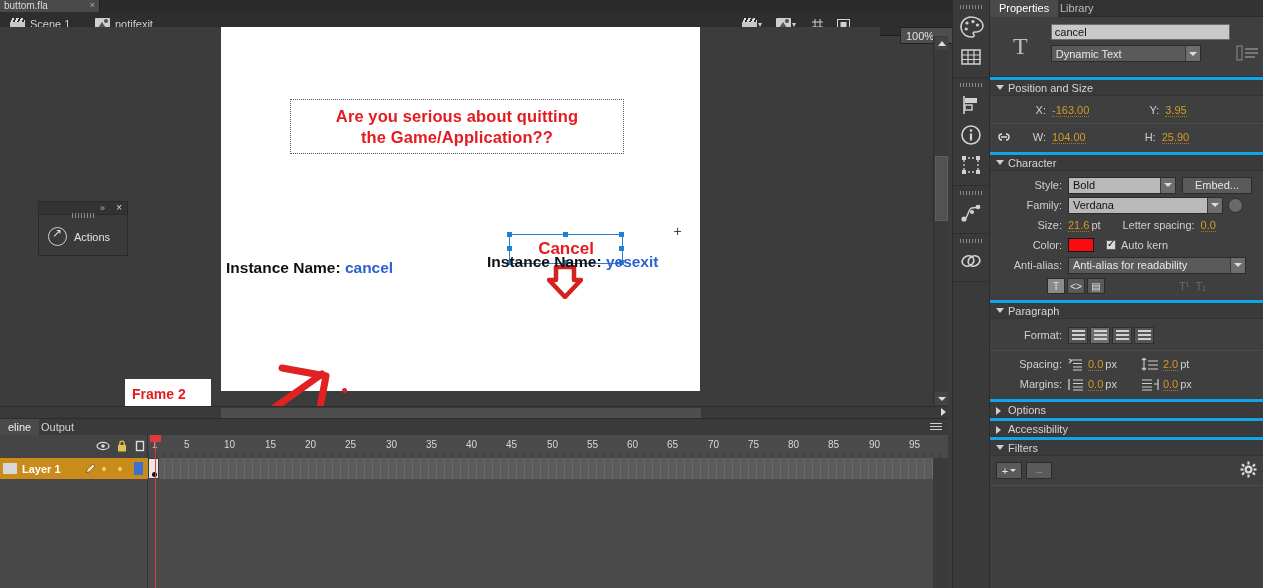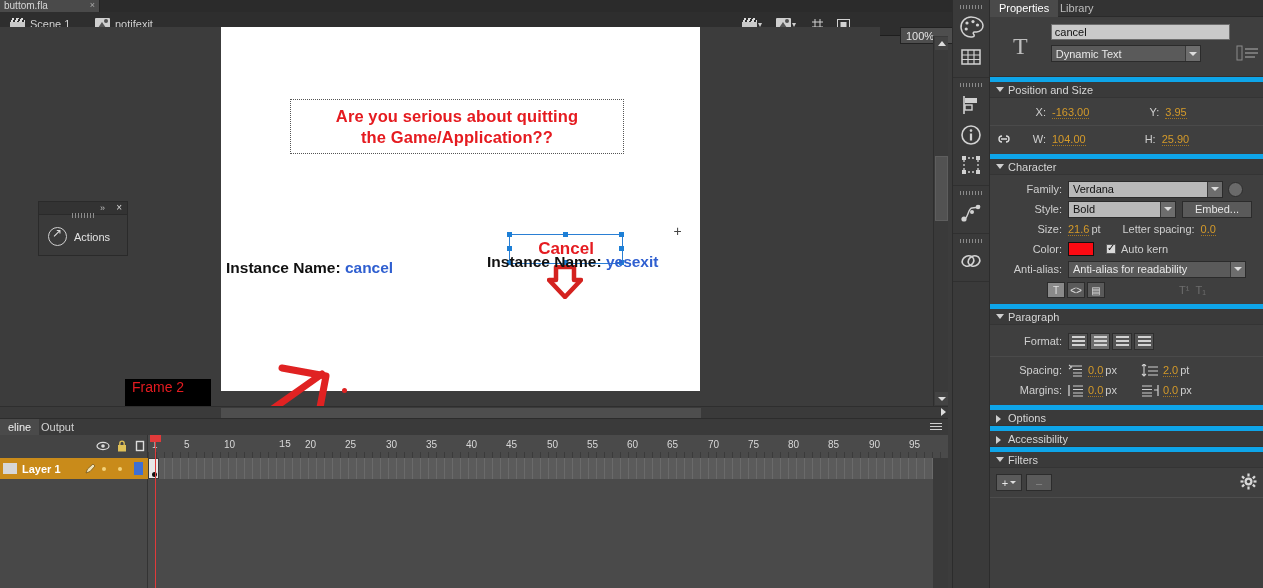--- a/index.html
+++ b/index.html
@@ -68,22 +68,22 @@
 
   .crosshair { position:absolute; left:450px; top:198px; width:13px; height:13px; color:#444;
      font-size:14px; line-height:13px; text-align:center; }
 
   .dnarrow { position:absolute; width:36px; height:34px; }
   .dnarrow svg { display:block; }
 
   .iname { position:absolute; white-space:nowrap; font-weight:bold; font-size:15.5px; color:#111; }
   .iname b { color:#2f5fd0; font-weight:bold; }
 
-  .frame2 { position:absolute; left:125px; top:352px; width:86px; height:30px; background:#000000;
-     display:flex; padding-left:7px; color:#e51b20; font-weight:normal; font-size:14px; }
+  .frame2 { position:absolute; left:125px; top:352px; width:86px; height:30px; background:#ffffff;
+     display:flex; align-items:center; padding-left:7px; color:#e51b20; font-weight:bold; font-size:14px; }
 
   .annot-arrow { position:absolute; left:150px; top:335px; width:200px; height:150px; pointer-events:none; }
   .annot-dot { position:absolute; left:342px; top:361px; width:5px; height:5px; border-radius:50%; background:#d22; }
 
   
   .actions-panel { position:absolute; left:38px; top:174px; width:90px; height:55px;
      background:#3a3a3a; border:1px solid #2a2a2a; }
   .ap-bar { position:relative; height:13px; background:#333; border-bottom:1px solid #2a2a2a; }
   .ap-grip { position:absolute; left:50%; transform:translateX(-50%); top:11px; width:22px; height:5px;
      background:repeating-linear-gradient(90deg,#8d8d8d 0 1px,transparent 1px 3px); }
@@ -162,21 +162,21 @@
      font-family:"Liberation Serif", serif; line-height:44px; }
   .phead .pfields { flex:1; padding-right:6px; }
   .txtfield { width:179px; height:16px; background:#c9c9c9; border:1px solid #6d6d6d; color:#111;
      font-size:11px; padding:0 3px; line-height:14px; }
   .seldrop { width:150px; height:17px; background:#5a5a5a; border:1px solid #2b2b2b; margin-top:5px;
      display:flex; align-items:center; color:#e8e8e8; font-size:11px; }
   .seldrop .txt { flex:1; padding-left:4px; }
   .seldrop .dd { width:15px; height:15px; background:#6d6d6d; display:flex; align-items:center;
      justify-content:center; border-left:1px solid #3a3a3a; }
 
-  .section { border-top:5px solid #0ea5e9; background:#701a75; }
+  .section { border-top:3px solid #0ea5e9; background:#701a75; }
   .sec-title { height:16px; line-height:16px; font-size:11px; color:#d6d6d6; padding-left:18px;
      position:relative; background:#3a3a3a; border-bottom:1px solid #343434; }
   .tri { position:absolute; left:6px; top:5px; width:0; height:0; }
   .tri-down { border-left:4.5px solid transparent; border-right:4.5px solid transparent; border-top:5px solid #cfcfcf; }
   .tri-right { border-top:4.5px solid transparent; border-bottom:4.5px solid transparent; border-left:5px solid #cfcfcf; }
   .sec-body { background:#3f3f3f; padding:4px 0 5px 0; }
 
   .prow { display:flex; align-items:center; height:20px; font-size:11px; color:#cfcfcf; }
   .plabel { text-align:right; padding-right:6px; color:#cfcfcf; }
   .num { color:#d49a2a; border-bottom:1px dotted #a8791f; cursor:ns-resize; }
@@ -353,21 +353,21 @@
       </svg>
       <svg class="hd-out" style="left:133px;" viewBox="0 0 14 14">
         <rect x="3.5" y="2.5" width="7" height="9" fill="none" stroke="#dcdcdc" stroke-width="1.4"></rect>
       </svg>
     </div>
     <div class="ruler">
       <div class="ruler-grid"></div>
       <span class="tick" style="left:4px;">1</span>
       <span class="tick" style="left:36px;">5</span>
       <span class="tick" style="left:76px;">10</span>
-      <span class="tick" style="left:131px;font-family:Liberation Mono, monospace;">15</span>
+      <span class="tick" style="left:117px;">15</span>
       <span class="tick" style="left:157px;">20</span>
       <span class="tick" style="left:197px;">25</span>
       <span class="tick" style="left:238px;">30</span>
       <span class="tick" style="left:278px;">35</span>
       <span class="tick" style="left:318px;">40</span>
       <span class="tick" style="left:358px;">45</span>
       <span class="tick" style="left:399px;">50</span>
       <span class="tick" style="left:439px;">55</span>
       <span class="tick" style="left:479px;">60</span>
       <span class="tick" style="left:519px;">65</span>
@@ -531,38 +531,38 @@
       </div>
     </div>
 
     <div class="section">
       <div class="sec-title">
         <i class="tri tri-down"></i>
         <span>Character</span>
       </div>
       <div class="sec-body">
         <div class="prow">
+          <span class="plabel" style="width:78px;">Style:</span>
+          <span class="seldrop" style="width:108px;margin-top:0;background:#b9b9b9;color:#111;">
+            <span class="txt">Bold</span>
+            <span class="dd">
+                <i class="caret-d"></i>
+              </span>
+          </span>
+          <span class="embedbtn" style="margin-left:6px;">Embed...</span>
+        </div>
+        <div class="prow">
           <span class="plabel" style="width:78px;">Family:</span>
           <span class="seldrop" style="width:155px;margin-top:0;background:#b9b9b9;color:#111;">
             <span class="txt">Verdana</span>
             <span class="dd">
                 <i class="caret-d"></i>
               </span>
           </span>
           <span class="globe" style="margin-left:5px;"></span>
-        </div>
-        <div class="prow">
-          <span class="plabel" style="width:78px;">Style:</span>
-          <span class="seldrop" style="width:108px;margin-top:0;background:#b9b9b9;color:#111;">
-            <span class="txt">Bold</span>
-            <span class="dd">
-                <i class="caret-d"></i>
-              </span>
-          </span>
-          <span class="embedbtn" style="margin-left:6px;">Embed...</span>
         </div>
         <div class="prow">
           <span class="plabel" style="width:78px;">Size:</span>
           <span class="num">21.6</span>
           <span class="unit">pt</span>
           <span class="plabel" style="width:100px;">Letter spacing:</span>
           <span class="num">0.0</span>
         </div>
         <div class="prow">
           <span class="plabel" style="width:78px;">Color:</span>

